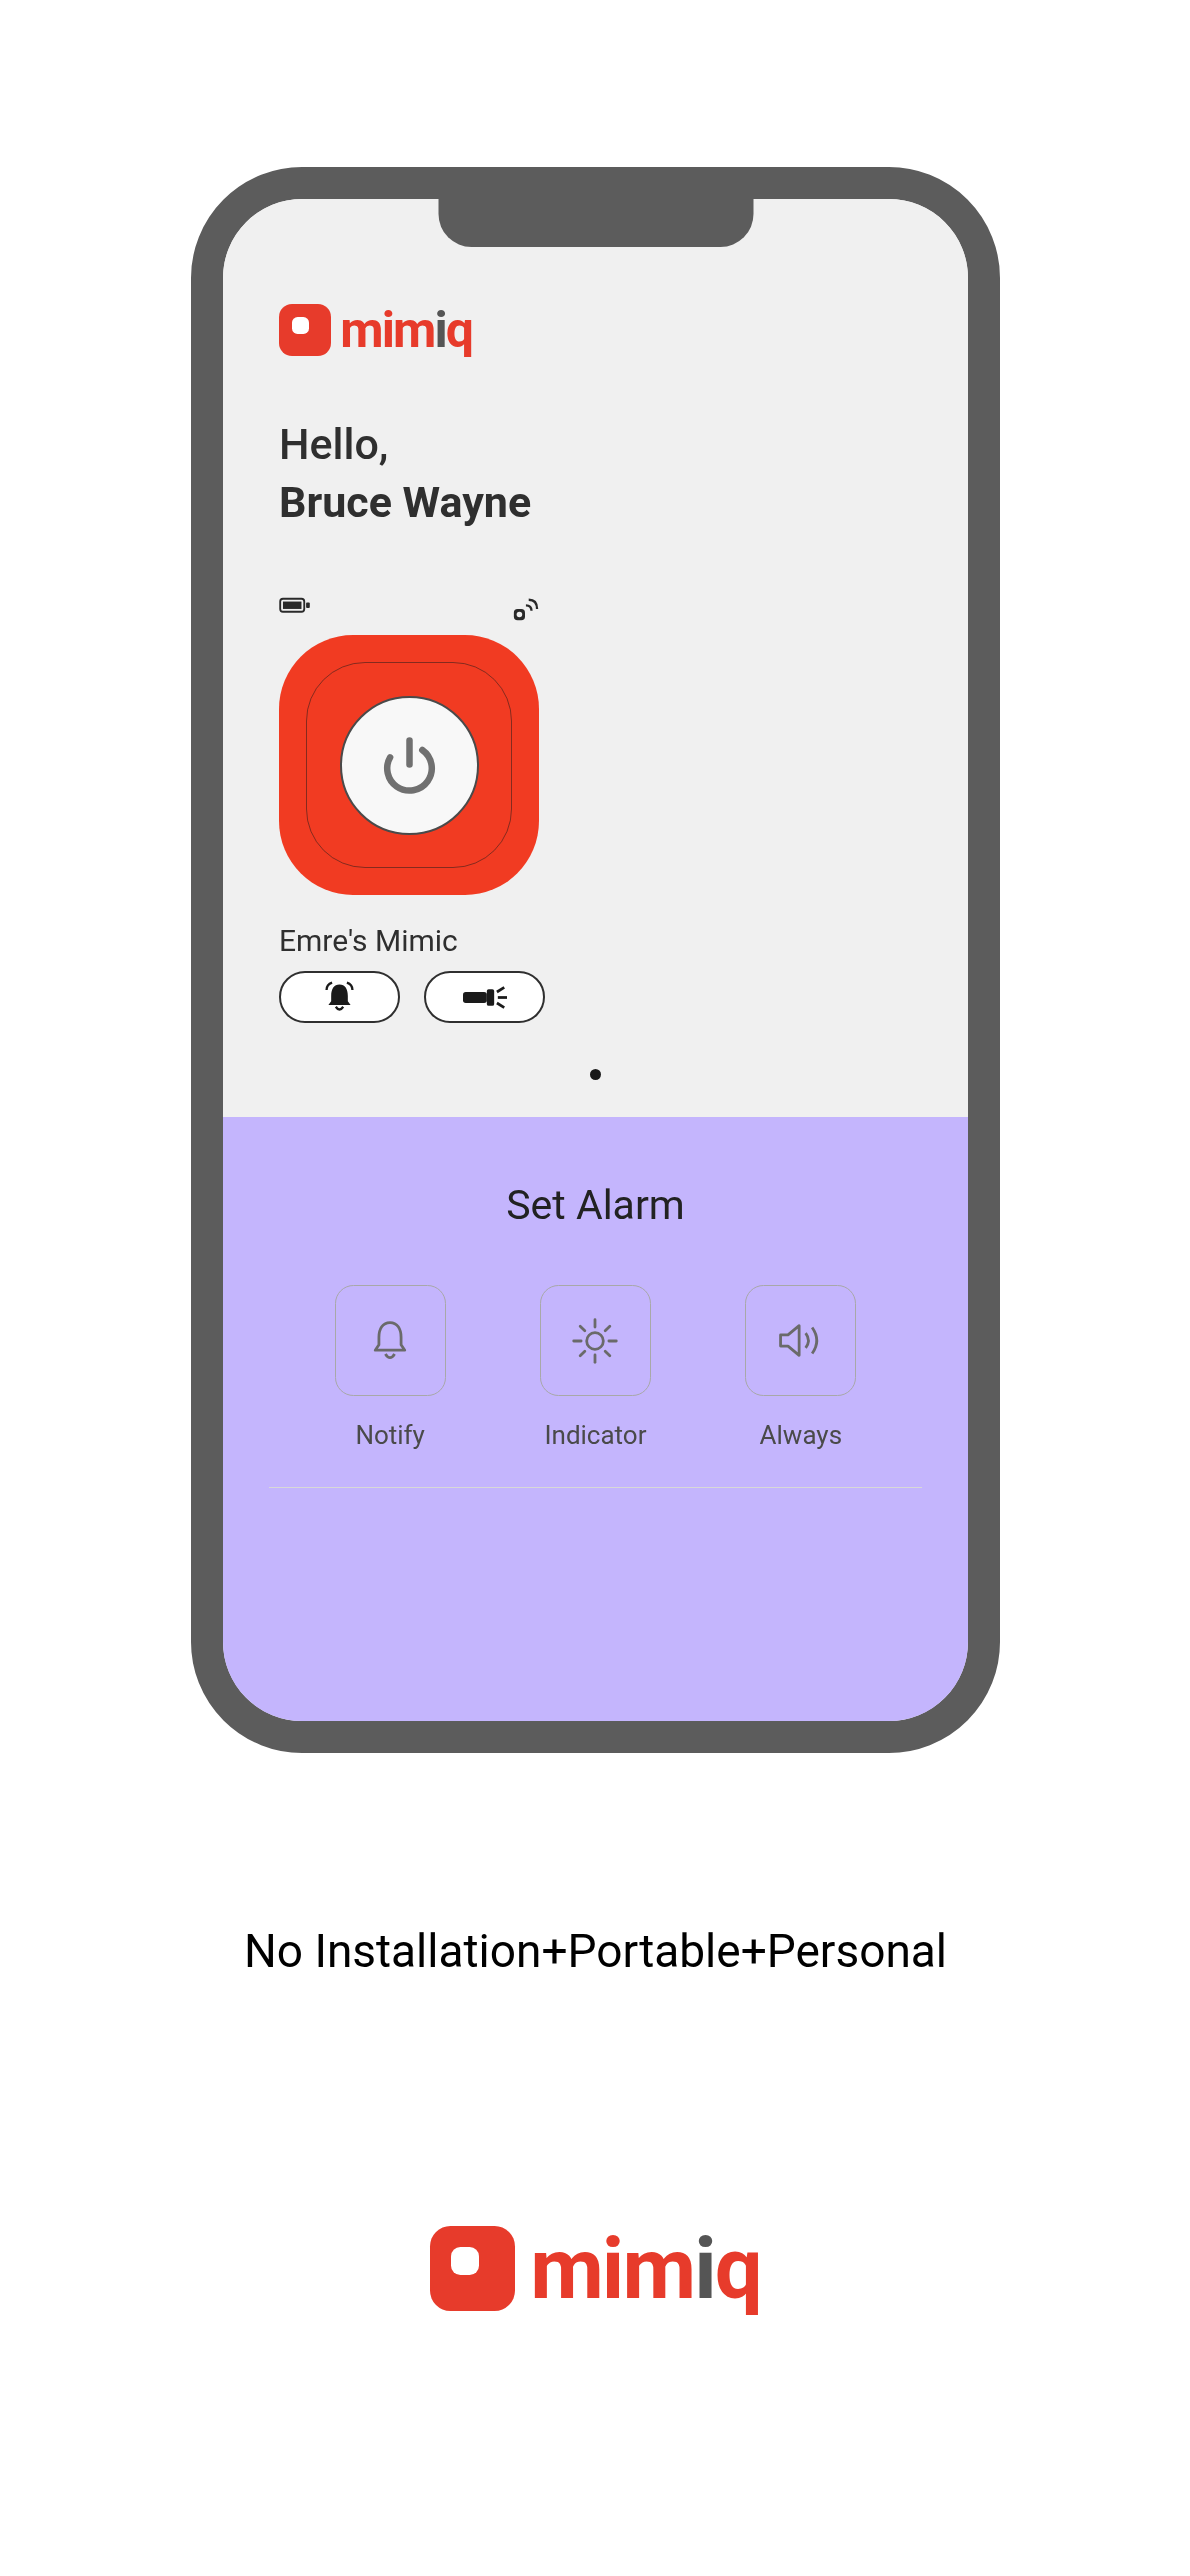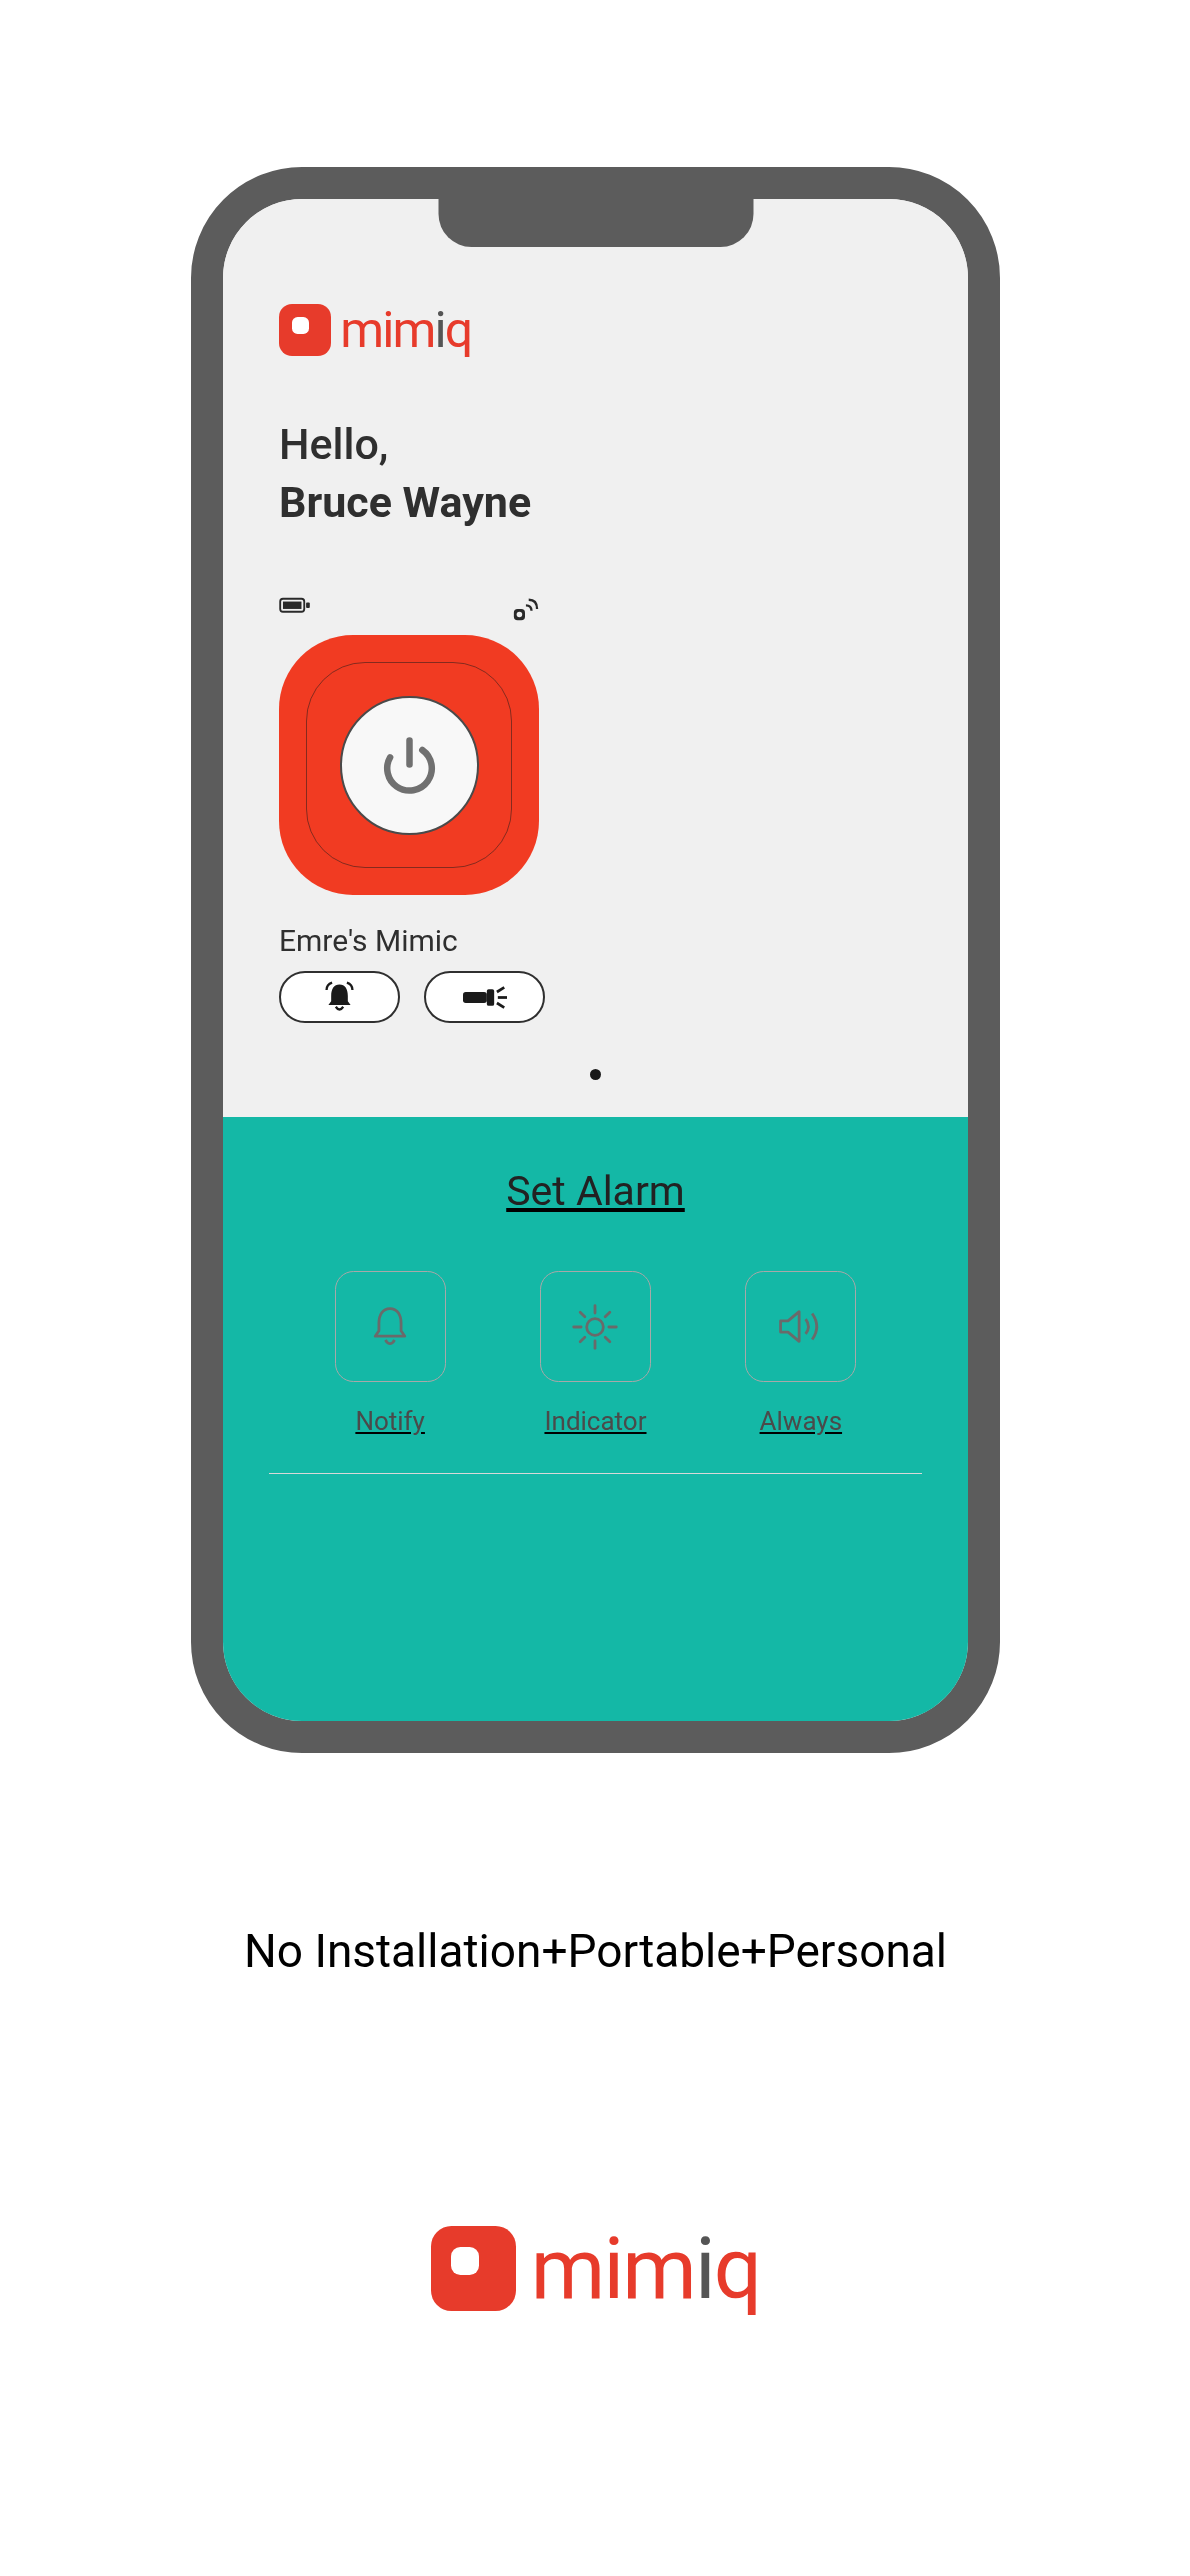--- a/index.html
+++ b/index.html
@@ -64,21 +64,21 @@
   .logo-mark::after {
     content: "";
     position: absolute;
     left: 13px; top: 13px;
     width: 16.7px; height: 16.7px;
     background: #fff;
     border-radius: 5.6px;
   }
   .logo-text {
     font-size: 50px;
-    font-weight: 400;
+    font-weight: 700;
     letter-spacing: -1.9px;
   }
   .logo-text .m1 { color: #e73b2b; }
   .logo-text .i1 { color: #e73b2b; }
   .logo-text .m3 { color: #e73b2b; }
   .logo-text .i2 { color: #555; }
   .logo-text .q  { color: #e73b2b; }
   .greeting {
     color: #2f2f2f;
     font-size: 43px;
@@ -146,24 +146,23 @@
     align-items: center;
     justify-content: center;
   }
   .pager-dot {
     width: 11px; height: 11px;
     background: #1a1a1a;
     border-radius: 50%;
     margin: 46px auto 0;
   }
   .bottom-section {
-    background: #14b8a6;
-    padding: 50px 46px 0;
+    background: #c4b5fd;
+    padding: 64px 46px 0;
     flex: 1;
-    text-decoration: underline;
   }
   .section-title {
     text-align: center;
     font-size: 41px;
     font-weight: 400;
     color: #222;
     margin-bottom: 56px;
   }
   .alarm-options {
     display: flex;

